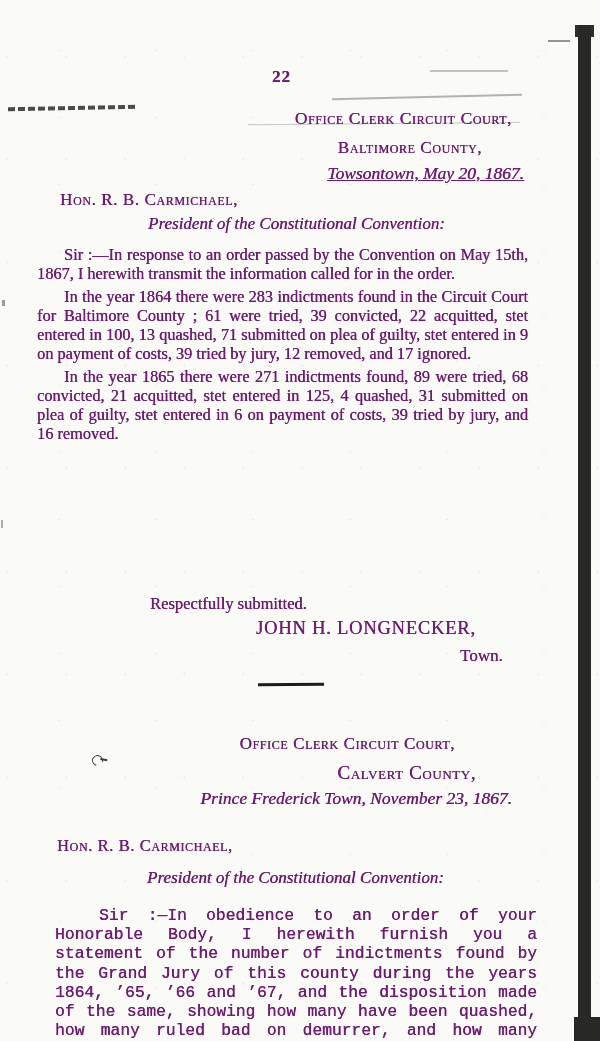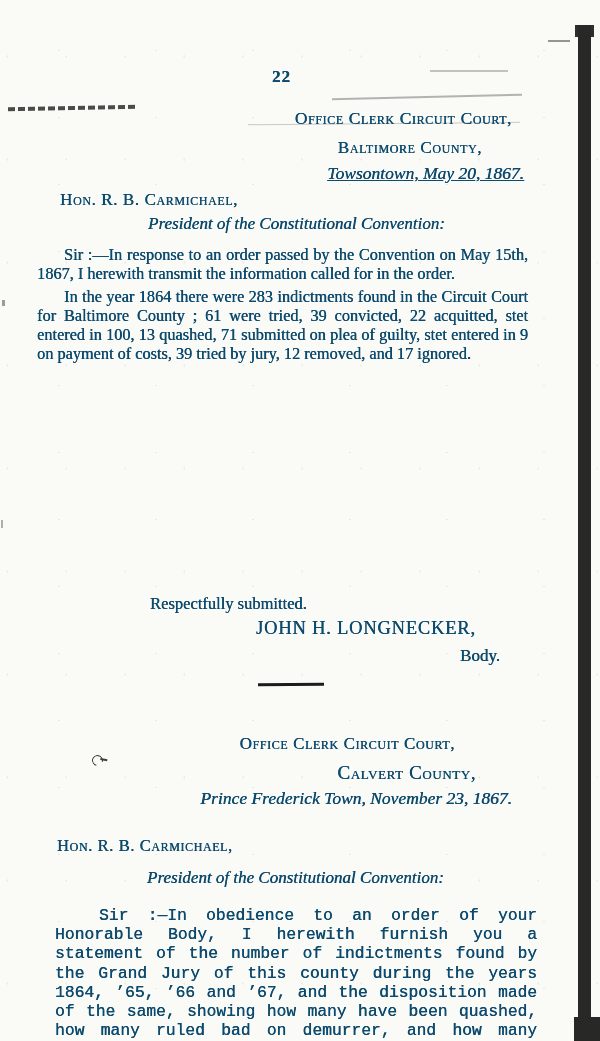--- a/index.html
+++ b/index.html
@@ -1,19 +1,19 @@
 <!DOCTYPE html>
 <html><head>
 <meta charset="utf-8">
 <style>
   html, body { margin:0; padding:0; background:#e9e9e7; }
   .page {
     position:relative; width:600px; height:1041px; margin:0 auto;
     background:#fafaf7; overflow:hidden;
-    font-family:"Liberation Serif", serif; color:#0c4a6e;
+    font-family:"Liberation Serif", serif; color:#701a75;
   }
   
   .page::before {
     content:""; position:absolute; inset:0; pointer-events:none;
     background-image:
       radial-gradient(rgba(0,0,0,0.07) 1px, transparent 1px),
       radial-gradient(rgba(0,0,0,0.05) 1px, transparent 1px);
     background-size: 97px 67px, 59px 103px;
     background-position: 11px 17px, 37px 5px;
   }
@@ -101,25 +101,26 @@
 
   <div class="abs ink sc l1-office">Office Clerk Circuit Court,</div>
   <div class="abs ink sc l1-county">Baltimore County,</div>
   <div class="abs ink it l1-date">Towsontown, May 20, 1867.</div>
   <div class="abs ink sc l1-hon">Hon. R. B. Carmichael,</div>
   <div class="abs ink it l1-pres">President of the Constitutional Convention:</div>
 
   <div class="abs ink body1">
     <p>Sir :—In response to an order passed by the Convention on May 15th, 1867, I herewith transmit the information called for in the order.</p>
     <p>In the year 1864 there were 283 indictments found in the Circuit Court for Baltimore County ; 61 were tried, 39 convicted, 22 acquitted, stet entered in 100, 13 quashed, 71 submitted on plea of guilty, stet entered in 9 on payment of costs, 39 tried by jury, 12 removed, and 17 ignored.</p>
+    <p>In the year 1865 there were 271 indictments found, 89 were tried, 68 convicted, 21 acquitted, stet entered in 125, 4 quashed, 31 submitted on plea of guilty, stet entered in 6 on payment of costs, 39 tried by jury, and 16 removed.</p>
   </div>
 
   <div class="abs ink l1-sig">JOHN H. LONGNECKER,</div>
   <div class="abs ink l1-closing">Respectfully submitted.</div>
-  <div class="abs ink l1-sigrole">Body.</div>
+  <div class="abs ink l1-sigrole">Town.</div>
 
   <div class="abs divider"></div>
 
   <div class="abs ink sc l2-office">Office Clerk Circuit Court,</div>
   <div class="abs ink sc l2-county">Calvert County,</div>
   <div class="abs ink it l2-date">Prince Frederick Town, November 23, 1867.</div>
   <div class="abs ink sc l2-hon">Hon. R. B. Carmichael,</div>
   <div class="abs ink it l2-pres">President of the Constitutional Convention:</div>
 
   <div class="abs ink body2">

